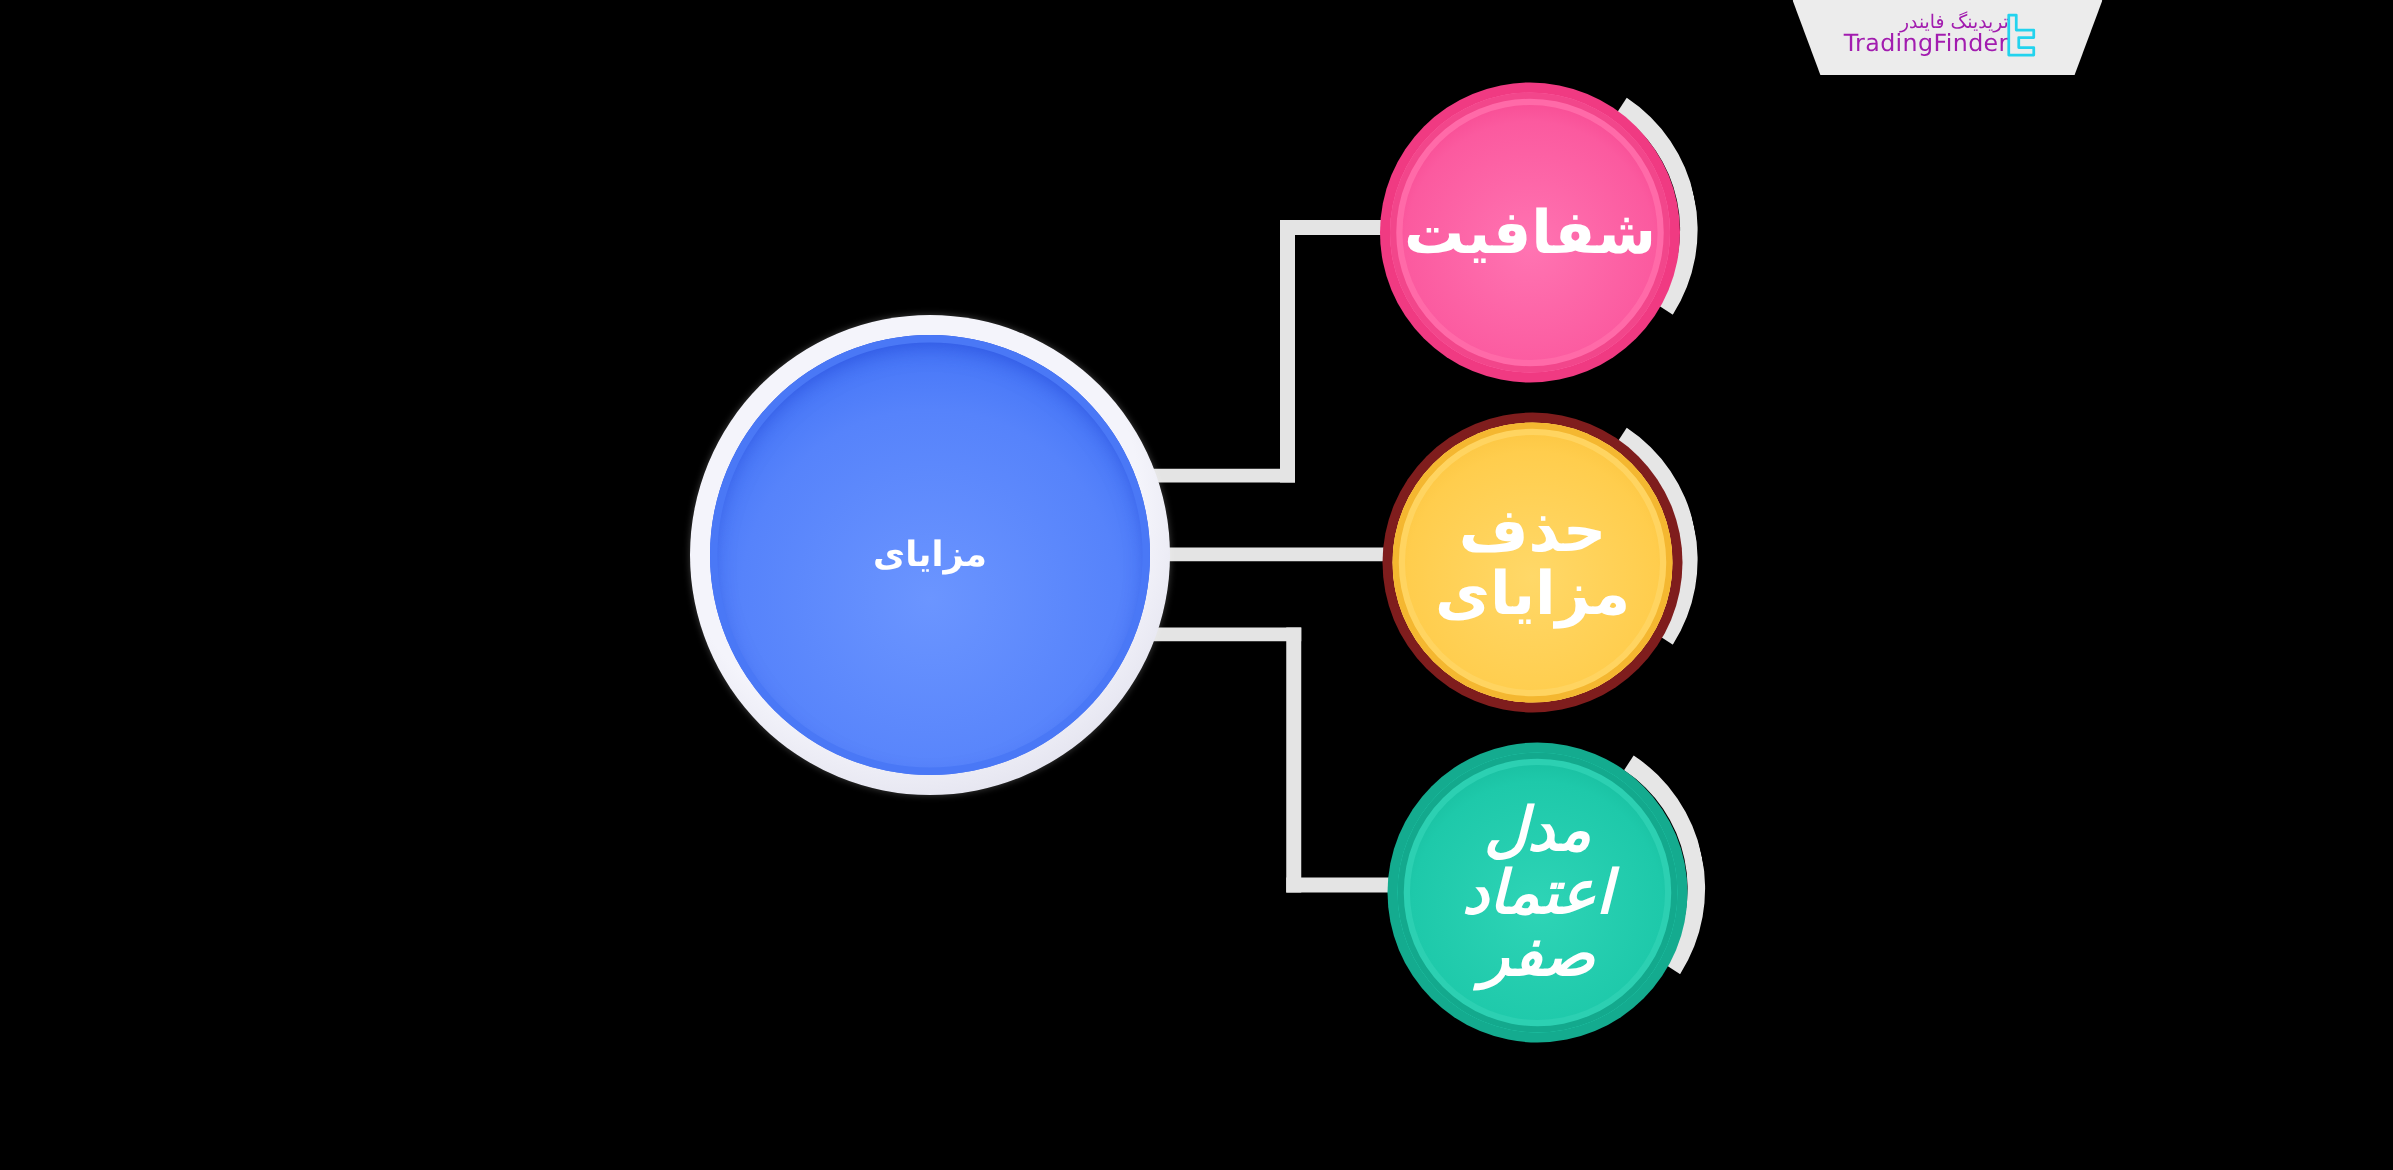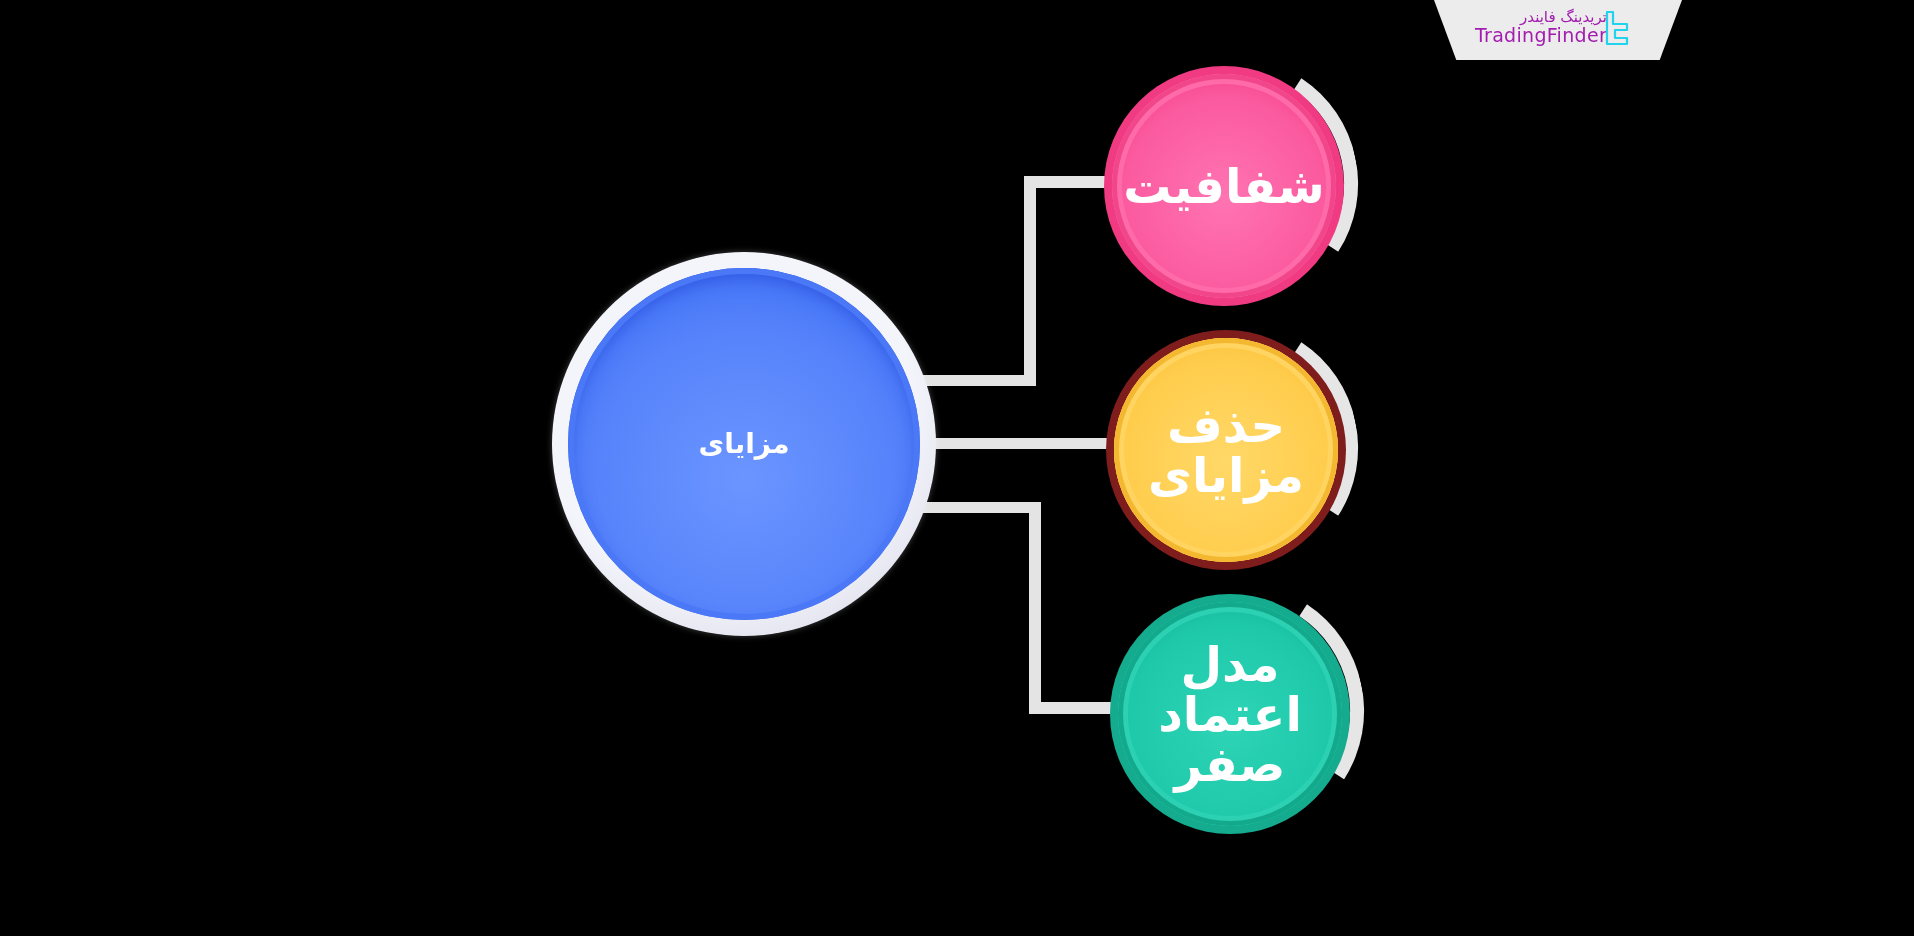--- a/index.html
+++ b/index.html
@@ -41,21 +41,21 @@
   .label {
     position: absolute; left: 0; top: 0; width: 100%; height: 100%;
     display: flex; flex-direction: column; align-items: center; justify-content: center;
     color: #fff; font-weight: bold; direction: rtl; text-align: center;
     font-family: "DejaVu Sans", sans-serif;
   }
   .main-label { font-size: 28px; line-height: 54px; }
   .node-label { font-size: 48px; line-height: 50px; }
   .pink-in { background: radial-gradient(circle at 50% 55%, #ff74b2 0%, #fb5a9f 60%, #ee2a78 100%); box-shadow: inset 0 0 0 5px #f2468b, inset 0 0 0 10px #ff6aa8; }
   .yellow-in { background: radial-gradient(circle at 50% 55%, #ffd868 0%, #ffcd4d 60%, #f5b62a 100%); box-shadow: inset 0 0 0 5px #f4b730, inset 0 0 0 10px #ffd460; }
-  .teal-in { background: radial-gradient(circle at 50% 55%, #2ed4b6 0%, #1ec9aa 60%, #0ea88b 100%); box-shadow: inset 0 0 0 5px #13a98d, inset 0 0 0 10px #2cd0b2; }
+  .teal-in { background: radial-gradient(circle at 50% 55%, #2ed4b6 0%, #1ec9aa 60%, #0ea88b 100%); box-shadow: inset 0 0 0 5px #13a98d, inset 0 0 0 10px #2cd0b2; font-style: italic; }
 </style>
 </head>
 <body>
 
 <div class="logo-tab">
   <div class="logo-text">
     <div class="logo-fa">تریدینگ فایندر</div>
     <div class="logo-en">TradingFinder</div>
   </div>
   <svg class="logo-icon" width="26" height="36" viewBox="0 0 26 36">

